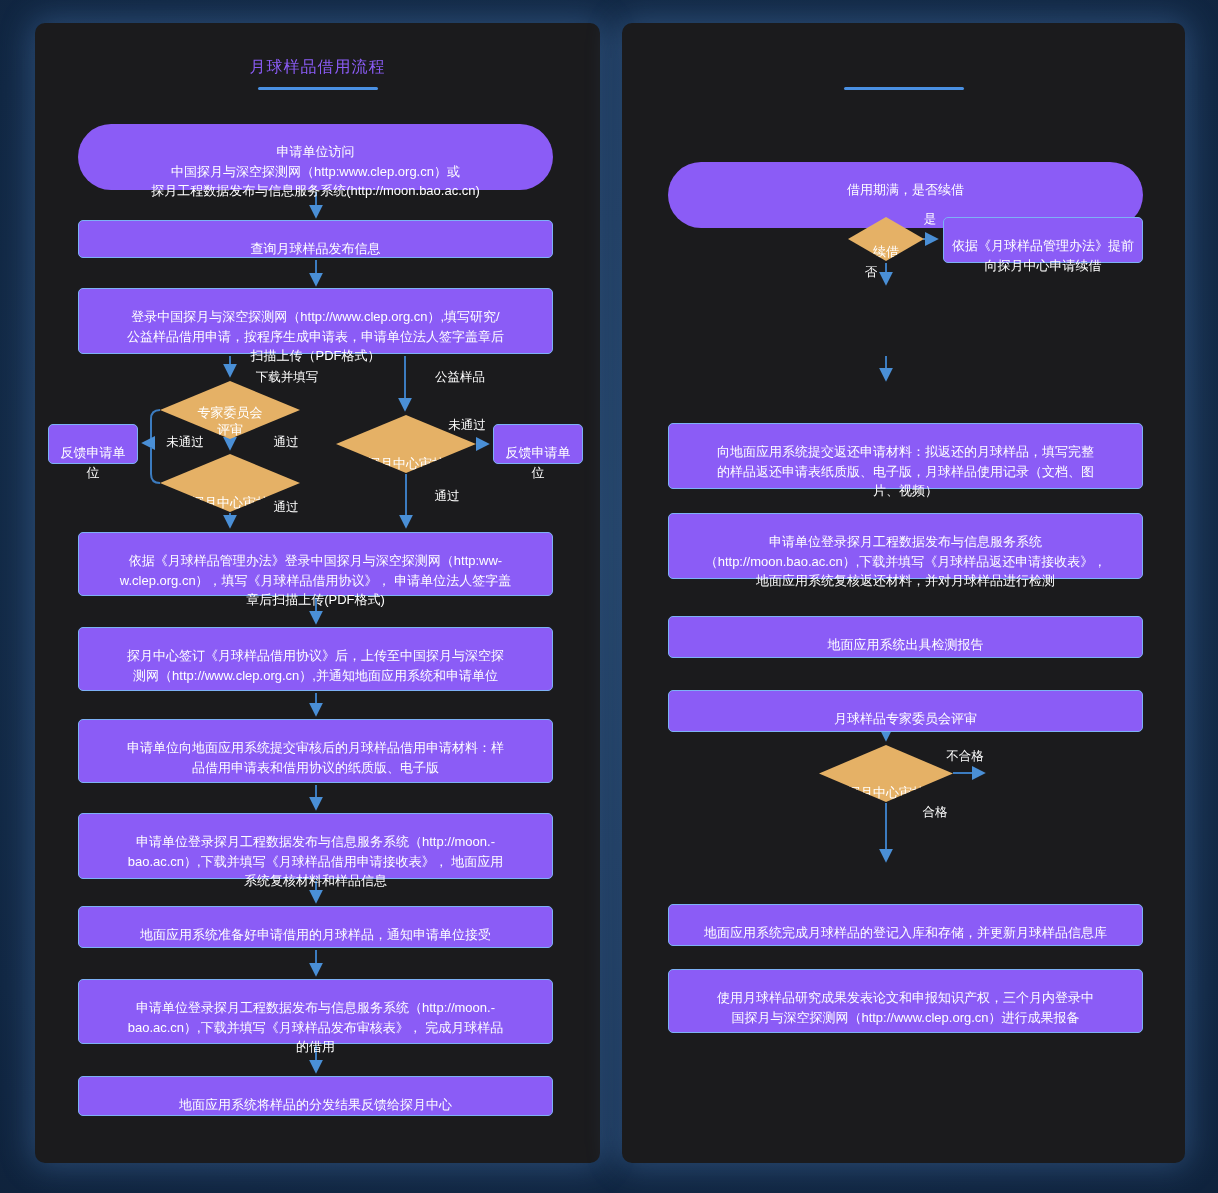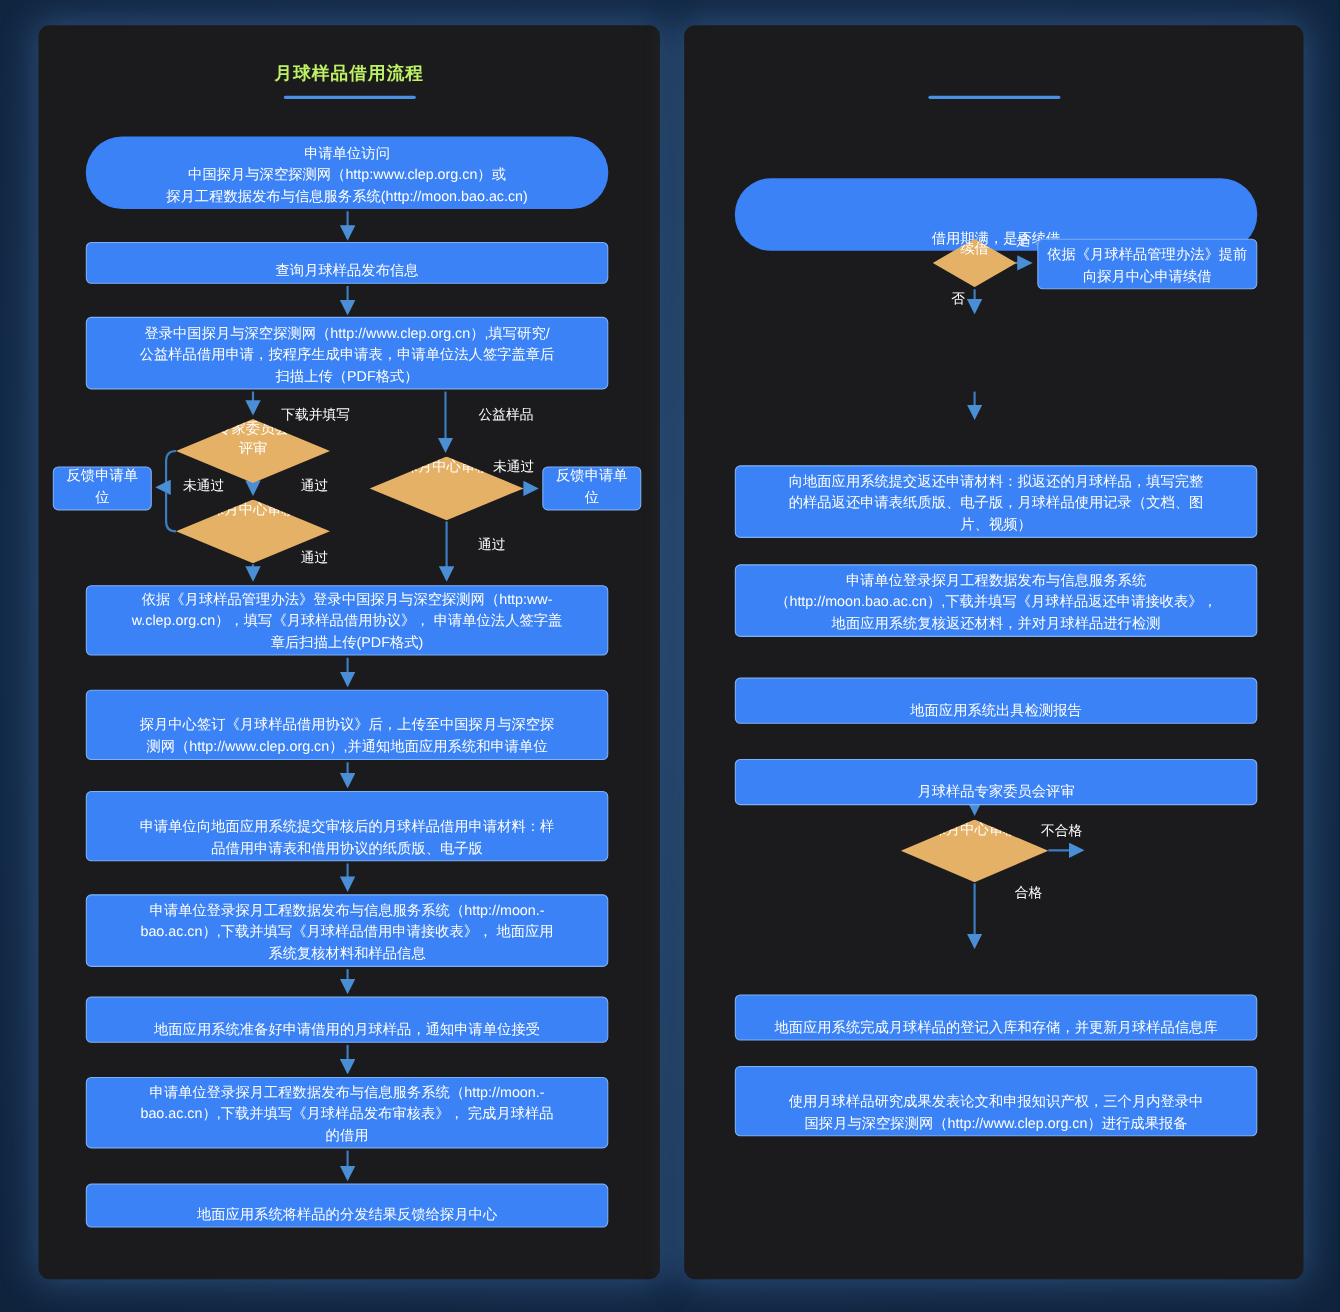--- a/index.html
+++ b/index.html
@@ -10,39 +10,39 @@
     color:#fff;
   }
   .panel{
     position:absolute;top:23px;height:1140px;background:#1b1b1d;border-radius:10px;
     box-shadow:0 0 32px 4px rgba(96,152,220,0.33);
   }
   .panel.left{left:35px;width:565px;}
   .panel.right{left:622px;width:563px;}
   .ptitle{
     position:absolute;top:34px;left:0;right:0;text-align:center;
-    font-size:16px;font-weight:bold;color:#bef264;letter-spacing:1px;
+    font-size:16px;font-weight:normal;color:#8b5cf6;letter-spacing:1px;
   }
   .underline{
     position:absolute;top:64px;left:50%;transform:translateX(-50%);
     width:120px;height:3px;background:#4a90e2;border-radius:2px;
   }
   .wires{position:absolute;left:0;top:0;pointer-events:none;}
   .node{
-    position:absolute;display:flex;align-items:flex-end;justify-content:center;
-    background:#3b82f6;border:1px solid #7db1f5;border-radius:5px;
+    position:absolute;display:flex;align-items:flex-start;justify-content:center;
+    background:#8b5cf6;border:1px solid #7db1f5;border-radius:5px;
     text-align:center;font-size:13px;line-height:1.5;box-sizing:border-box;
-    padding:2px 8px;
+    padding:18px 8px;
   }
   .node.col{left:43px;width:475px;}
   .node.col-r{left:46px;width:475px;margin-top:38px;}
   .node.stadium{border-radius:34px;border:none;}
   .node span{white-space:pre-line;display:block;width:100%;}
   .diamond{
-    position:absolute;display:flex;align-items:flex-start;justify-content:center;
+    position:absolute;display:flex;align-items:flex-end;justify-content:center;
     background:#e5b166;text-align:center;font-size:13px;line-height:1.35;
     clip-path:polygon(50% 0,100% 50%,50% 100%,0 50%);
   }
   .diamond span{white-space:pre-line;display:block;width:100%;}
   .elabel{
     position:absolute;transform:translate(-50%,-50%);
     font-size:12.5px;color:#fff;white-space:nowrap;
   }
 </style>
 </head>

